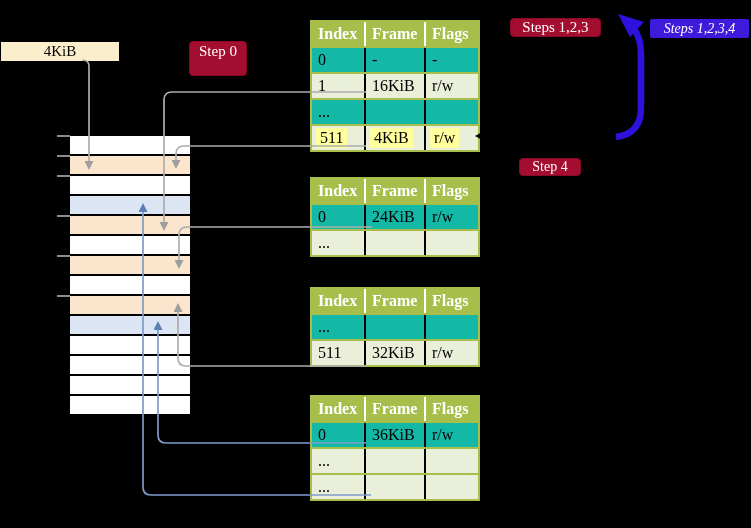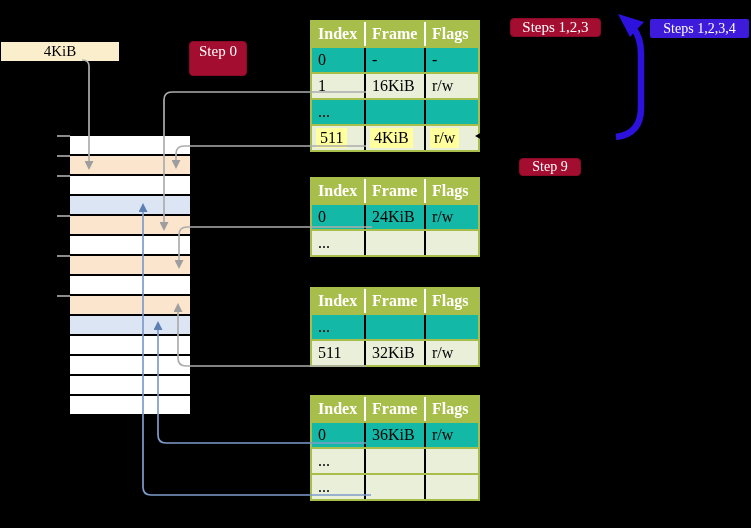--- a/index.html
+++ b/index.html
@@ -7,21 +7,21 @@
     position:relative;width:751px;height:528px;background:#000;
     font-family:"Liberation Serif","DejaVu Serif",serif;overflow:hidden;
   }
   
   .pointer-box{
     position:absolute;left:1px;top:42px;width:118px;height:19px;
     background:#fbeecd;color:#000;text-align:center;line-height:19px;font-size:15px;
   }
   .badge{position:absolute;color:#fff;font-size:15px;text-align:center;white-space:nowrap;}
   .badge.crimson{background:#a30d30;border:1px solid #8c0a28;border-radius:4px;box-sizing:border-box;}
-  .badge.blueviolet{background:#3e1bdb;border-radius:2px;box-sizing:border-box;}
+  .badge.blueviolet{background:#3e1bdb;border-radius:2px;box-sizing:border-box;font-style:italic;}
   #step0{left:189px;top:41px;width:58px;height:35px;line-height:18px;}
   #steps123{left:510px;top:18px;width:91px;height:19px;line-height:17px;}
   #steps1234{left:650px;top:19px;width:99px;height:19px;line-height:19px;font-size:14px;}
   #step4{left:519px;top:158px;width:62px;height:18px;line-height:16px;font-size:14px;}
   
   .memcol{position:absolute;left:70px;top:136px;width:120px;}
   .mrow{height:20px;box-sizing:border-box;border-bottom:2px solid #000;}
   .f-empty{background:#ffffff;}
   .f-table{background:#fce5cd;}
   .f-mapped{background:#dbe5f3;}
@@ -48,21 +48,21 @@
 </style>
 </head>
 <body>
 
 <div class="canvas">
 
   <div class="pointer-box">4KiB</div>
   <div class="badge crimson" id="step0">Step 0</div>
   <div class="badge crimson" id="steps123">Steps 1,2,3</div>
   <div class="badge blueviolet" id="steps1234">Steps 1,2,3,4</div>
-  <div class="badge crimson" id="step4">Step 9</div>
+  <div class="badge crimson" id="step4">Step 4</div>
 
   <div class="memcol" id="memcol">
       <div class="mrow f-empty"></div>
       <div class="mrow f-table"></div>
       <div class="mrow f-empty"></div>
       <div class="mrow f-mapped"></div>
       <div class="mrow f-table"></div>
       <div class="mrow f-empty"></div>
       <div class="mrow f-table"></div>
       <div class="mrow f-empty"></div>

